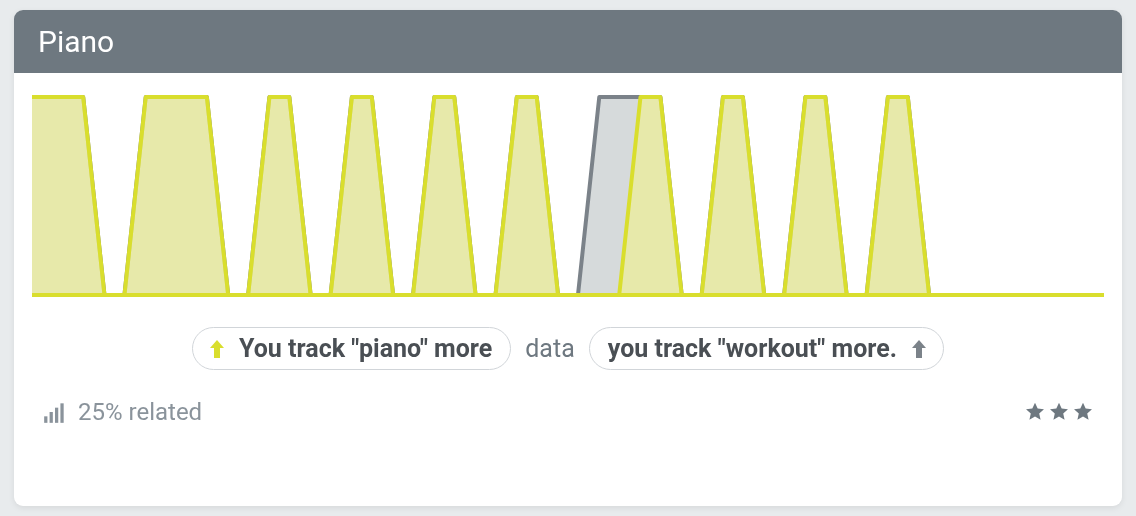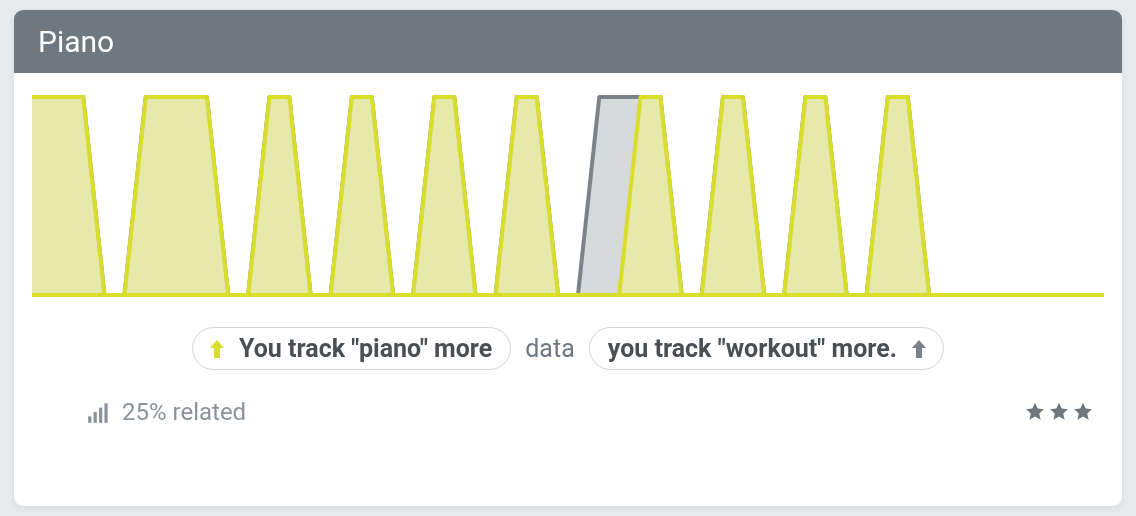--- a/index.html
+++ b/index.html
@@ -53,21 +53,20 @@
   .pill.secondary { padding: 6px 12px 6px 18px; }
   .when { font-weight: 400; color: #6e7880; }
   .arrow-icon { width: 24px; height: 24px; }
   .stats-row {
     display: flex;
     align-items: center;
     justify-content: space-between;
     padding: 10px 28px 24px 28px;
     font-size: 24px;
     color: #8a939b;
-    margin-left: 44px;
   }
   .stat { display: inline-flex; align-items: center; gap: 10px; }
   .stat-icon { width: 26px; height: 26px; fill: #8a939b; }
   .stars { display: inline-flex; gap: 2px; }
   .stars svg { width: 22px; height: 22px; }
 </style>
 </head>
 <body>
 
 <div class="card">

